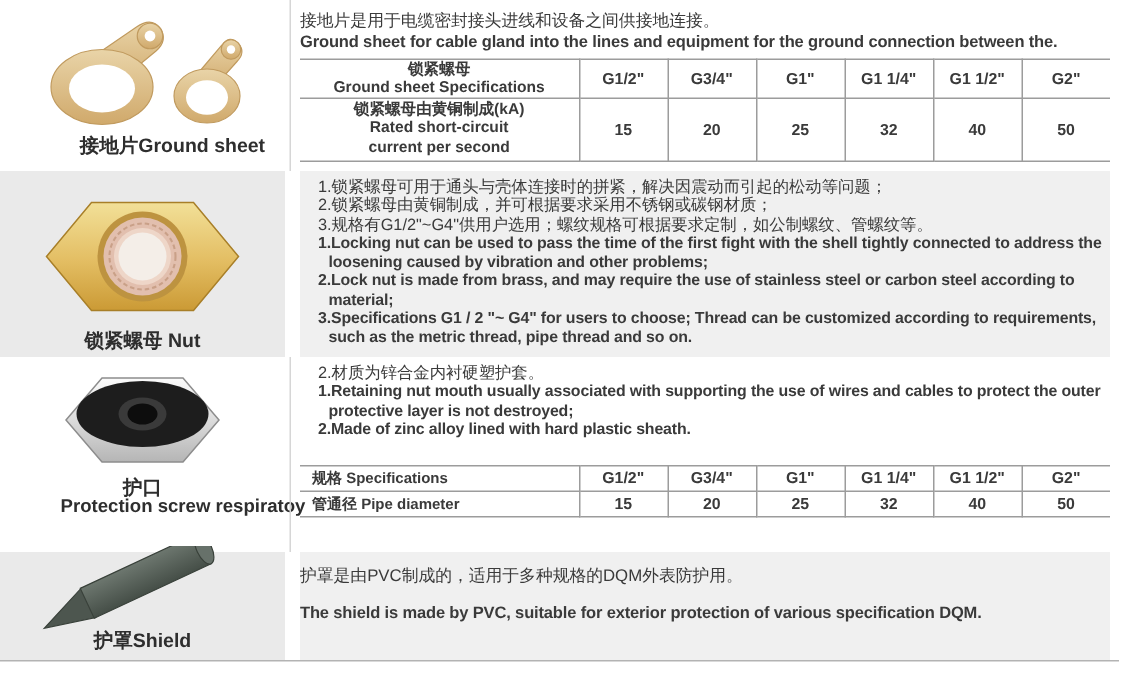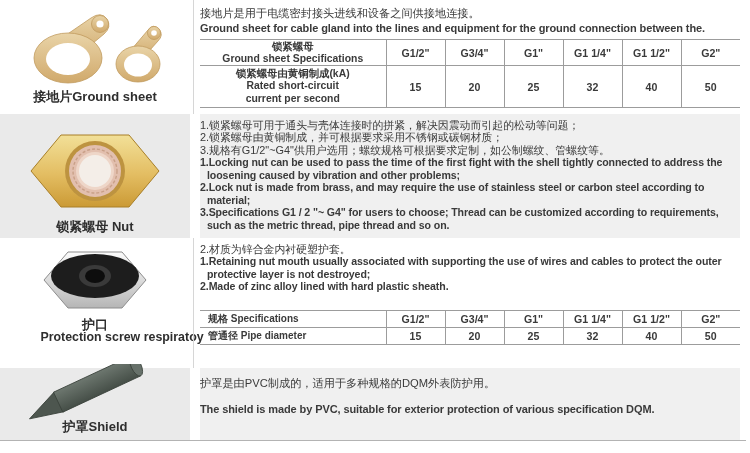--- a/index.html
+++ b/index.html
@@ -15,21 +15,21 @@
   .gray .cellL{background:#eaeaea;}
   .gray .cellR{background:#f0f0f0;}
   .vline{position:absolute;left:193px;width:1px;background:#d6d6d6;}
   #vl1{top:0;height:114px;}
   #vl2{top:238px;height:130px;}
   #bottomline{position:absolute;top:440px;left:0;width:746px;height:1px;background:#b3b3b3;}
   .plabel{position:absolute;left:0;width:190px;text-align:center;font-weight:700;
           font-size:13px;color:#2e2e2e;white-space:nowrap;}
   .plabel.small{font-size:12.4px;margin-left:27px;}
   .img{position:absolute;}
-  .ln{white-space:nowrap;line-height:12.45px;font-size:10.9px;}
+  .ln{white-space:nowrap;line-height:12.45px;font-size:10.9px;margin-left:12px;}
   .ln.en{font-weight:700;font-size:10.6px;letter-spacing:-0.1px;}
   .ln.ind{padding-left:7px;}
   .desc{position:absolute;left:0;white-space:nowrap;}
   .desc.zh{font-size:11.2px;}
   .desc.en{font-weight:700;font-size:11px;letter-spacing:-0.1px;}
   table{border-collapse:collapse;table-layout:fixed;position:absolute;left:0;width:540px;}
   td{border:1px solid #9c9c9c;text-align:center;vertical-align:middle;
      font-weight:700;font-size:10.6px;color:#3a3a3a;padding:0;}
   td:first-child{border-left:0;}
   td:last-child{border-right:0;}
@@ -63,21 +63,21 @@
         <circle cx="85" cy="18" r="3.6" fill="#ffffff"></circle>
         <ellipse cx="53" cy="52" rx="34" ry="25" fill="url(#brassG)" stroke="#c09a5e" stroke-width="0.8"></ellipse>
         <ellipse cx="53" cy="53" rx="22" ry="16" fill="#ffffff"></ellipse>
 
         <path d="M116,44 L133,24 Q138,17 144,23 Q149,29 143,35 L127,53 Z" fill="url(#brassG)" stroke="#c09a5e" stroke-width="0.8"></path>
         <circle cx="139" cy="27" r="6.5" fill="url(#brassG)" stroke="#c09a5e" stroke-width="0.8"></circle>
         <circle cx="139" cy="27" r="2.8" fill="#ffffff"></circle>
         <ellipse cx="123" cy="58" rx="22" ry="18" fill="url(#brassG)" stroke="#c09a5e" stroke-width="0.8"></ellipse>
         <ellipse cx="123" cy="59" rx="14" ry="11.5" fill="#ffffff"></ellipse>
       </svg>
-      <div class="plabel" style="top:88px;"><span>接地片</span><span>Ground sheet</span></div>
+      <div class="plabel" style="top:88px;padding-left:20px;"><span>接地片</span><span>Ground sheet</span></div>
     </div>
     <div class="cellR">
       <div class="desc zh" style="top:6px;">接地片是用于电缆密封接头进线和设备之间供接地连接。</div>
       <div class="desc en" style="top:22px;">Ground sheet for cable gland into the lines and equipment for the ground connection between the.</div>
       <table id="t1">
         <colgroup>
             <col style="width:186px">
             <col>
             <col>
             <col>

